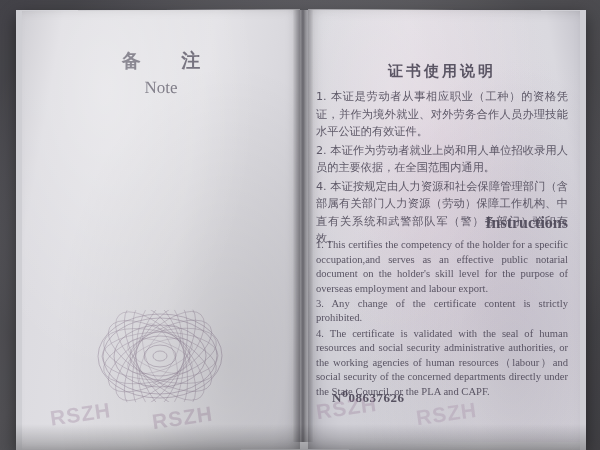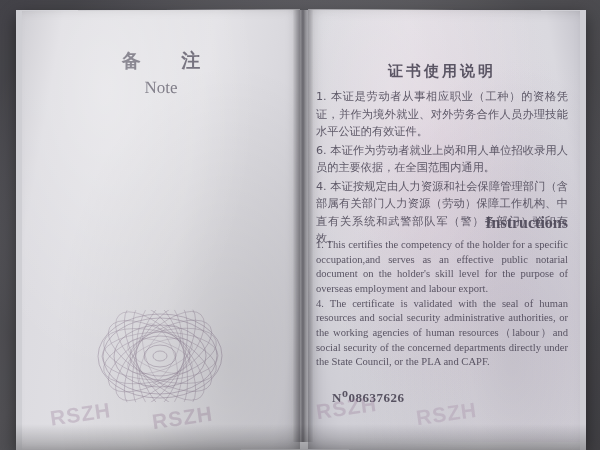--- a/index.html
+++ b/index.html
@@ -260,27 +260,28 @@
       <div class="wm wm-l1">RSZH</div>
       <div class="wm wm-l2">RSZH</div>
     </div>
 
     <div class="page page-right"></div>
     <div class="ink-wash"></div>
 
     <div class="rp cn-title">证书使用说明</div>
     <div class="rp cn-body">
       <p>1. 本证是劳动者从事相应职业（工种）的资格凭证，并作为境外就业、对外劳务合作人员办理技能水平公证的有效证件。</p>
-      <p>6. 本证作为劳动者就业上岗和用人单位招收录用人员的主要依据，在全国范围内通用。</p>
+      <p>2. 本证作为劳动者就业上岗和用人单位招收录用人员的主要依据，在全国范围内通用。</p>
       <p>4. 本证按规定由人力资源和社会保障管理部门（含部属有关部门人力资源（劳动）保障工作机构、中直有关系统和武警部队军（警）务部门）验印有效。</p>
     </div>
 
     <div class="rp en-title">Instructions</div>
     <div class="rp en-body">
       <p>1. This certifies the competency of the holder for a specific occupation,and serves as an effective public notarial document on the holder's skill level for the purpose of overseas employment and labour export.</p>
+      <p>3. Any change of the certificate content is strictly prohibited.</p>
       <p>4. The certificate is validated with the seal of human resources and social security administrative authorities, or the working agencies of human resources（labour）and social security of the concerned departments directly under the State Council, or the PLA and CAPF.</p>
     </div>
 
     <div class="rp serial">
       <span>N</span><sup class="no">o</sup><span>08637626</span>
     </div>
 
     <div class="wm wm-r1">RSZH</div>
     <div class="wm wm-r2">RSZH</div>
 

